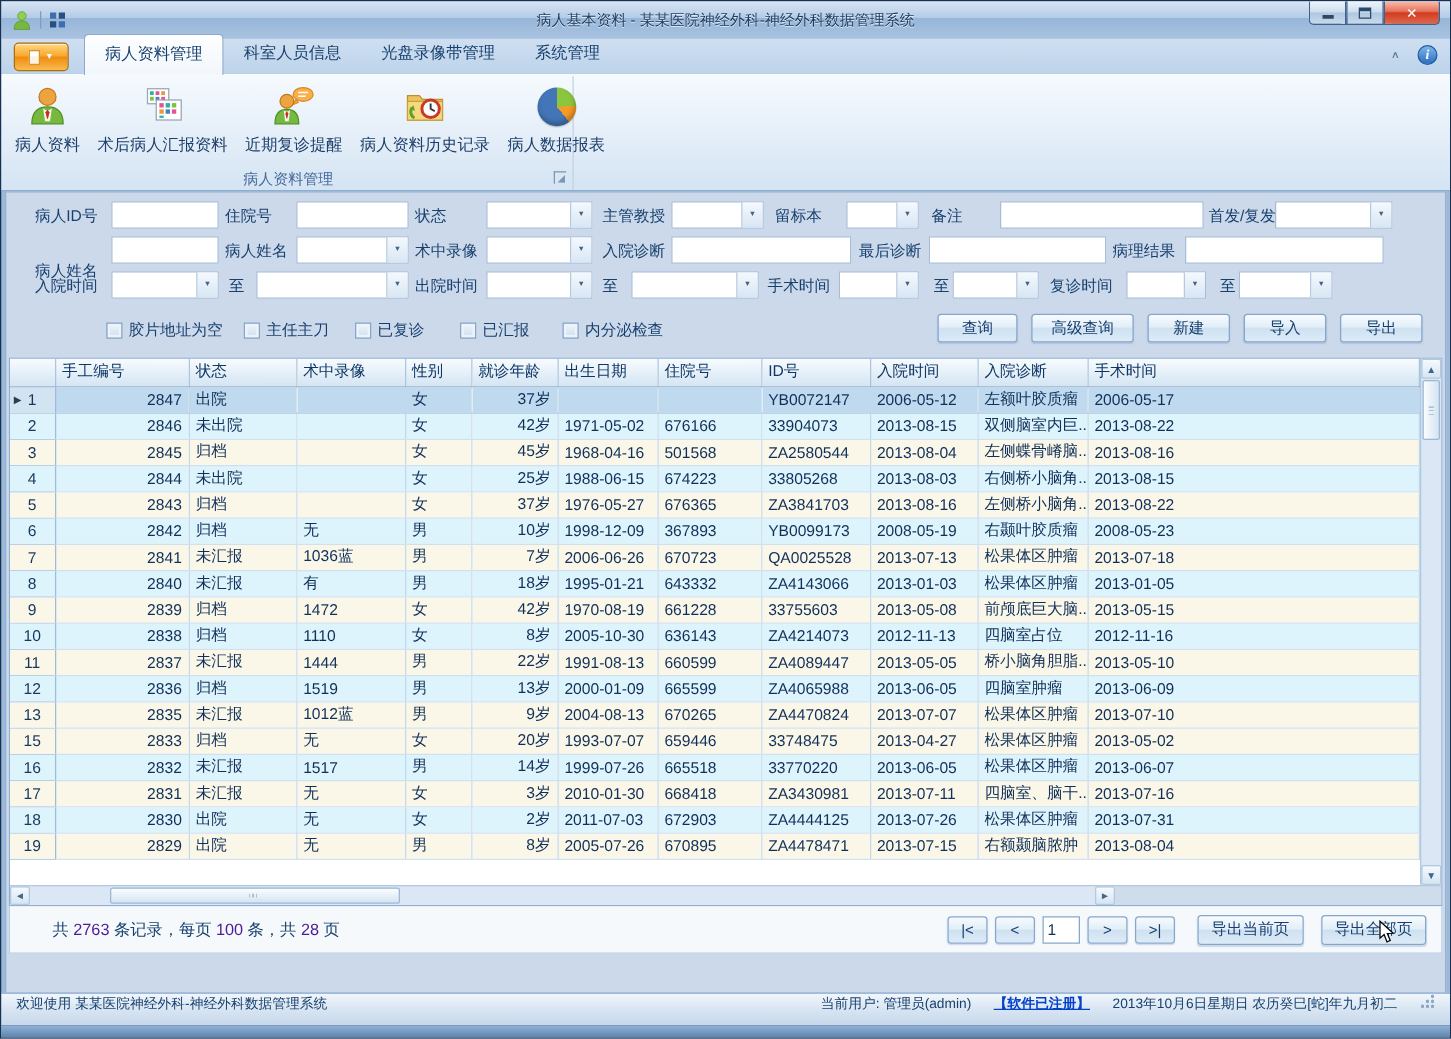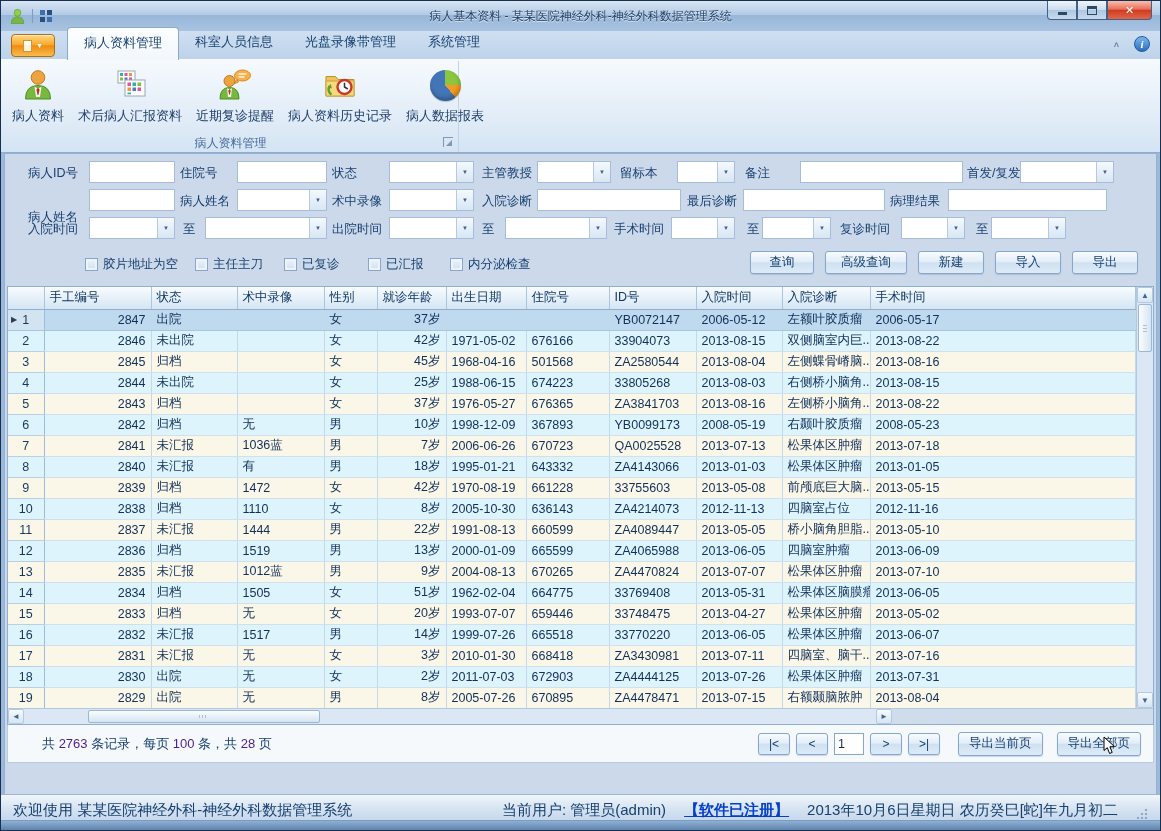--- a/index.html
+++ b/index.html
@@ -78,21 +78,21 @@
 .hfill{flex:1;background:#cfdcec;border-top:1px solid #b0c8e0}
 
 .pagerbar{height:38px;background:#f5f9fc;border:1px solid #b9cde2;border-top:none;display:flex;align-items:center;padding:0 12px;flex:none}
 .summary{font-size:13px;color:#17406e;margin-left:22px;white-space:nowrap}
 .summary .num{color:#4c1d95}
 .pgroup{display:flex;gap:6px;align-items:center;margin-left:auto}
 .pbtn{width:32px;height:22px;padding:0;font-size:12px}
 .pinput{width:30px;height:22px;border:1px solid #86a7cb;background:#fff;font-size:12.5px;color:#10305a;padding:0 3px;font-family:inherit}
 .ebtn{height:24px;margin-left:12px}
 
-.statusbar{height:26px;margin:0 -3px;background:linear-gradient(#f1f6fb,#d8e5f2 50%,#c6d8ec);border-top:1px solid #9ab6d6;display:flex;align-items:flex-end;font-size:15px;color:#17406e;padding:0 12px;gap:18px;flex:none;white-space:nowrap}
+.statusbar{height:26px;margin:0 -3px;background:linear-gradient(#f1f6fb,#d8e5f2 50%,#c6d8ec);border-top:1px solid #9ab6d6;display:flex;align-items:flex-start;font-size:11px;color:#17406e;padding:0 12px;gap:18px;flex:none;white-space:nowrap}
 .sb-spacer{flex:1}
 .reg{color:#0540c8;font-weight:bold;text-decoration:underline}
 .grip{width:12px;height:12px;background:
  radial-gradient(circle at 10px 2px,#8fa8c4 1.2px,transparent 1.6px),
  radial-gradient(circle at 10px 6px,#8fa8c4 1.2px,transparent 1.6px),
  radial-gradient(circle at 6px 6px,#8fa8c4 1.2px,transparent 1.6px),
  radial-gradient(circle at 10px 10px,#8fa8c4 1.2px,transparent 1.6px),
  radial-gradient(circle at 6px 10px,#8fa8c4 1.2px,transparent 1.6px),
  radial-gradient(circle at 2px 10px,#8fa8c4 1.2px,transparent 1.6px)}
 .bottomframe{height:10px;margin:0 -3px;background:linear-gradient(#8fb0d3,#5d83ad);border-top:1px solid #7b9cc0;flex:none}
@@ -543,34 +543,20 @@
                 <td>1012蓝</td>
                 <td>男</td>
                 <td class="r">9岁</td>
                 <td>2004-08-13</td>
                 <td>670265</td>
                 <td>ZA4470824</td>
                 <td>2013-07-07</td>
                 <td>松果体区肿瘤</td>
                 <td>2013-07-10</td>
               </tr>
-              <tr class="cyan">
-                <td class="rownum">14</td>
-                <td class="r">2834</td>
-                <td>归档</td>
-                <td>1505</td>
-                <td>女</td>
-                <td class="r">51岁</td>
-                <td>1962-02-04</td>
-                <td>664775</td>
-                <td>33769408</td>
-                <td>2013-05-31</td>
-                <td>松果体区脑膜瘤</td>
-                <td>2013-06-05</td>
-              </tr>
               <tr class="cream">
                 <td class="rownum">15</td>
                 <td class="r">2833</td>
                 <td>归档</td>
                 <td>无</td>
                 <td>女</td>
                 <td class="r">20岁</td>
                 <td>1993-07-07</td>
                 <td>659446</td>
                 <td>33748475</td>

